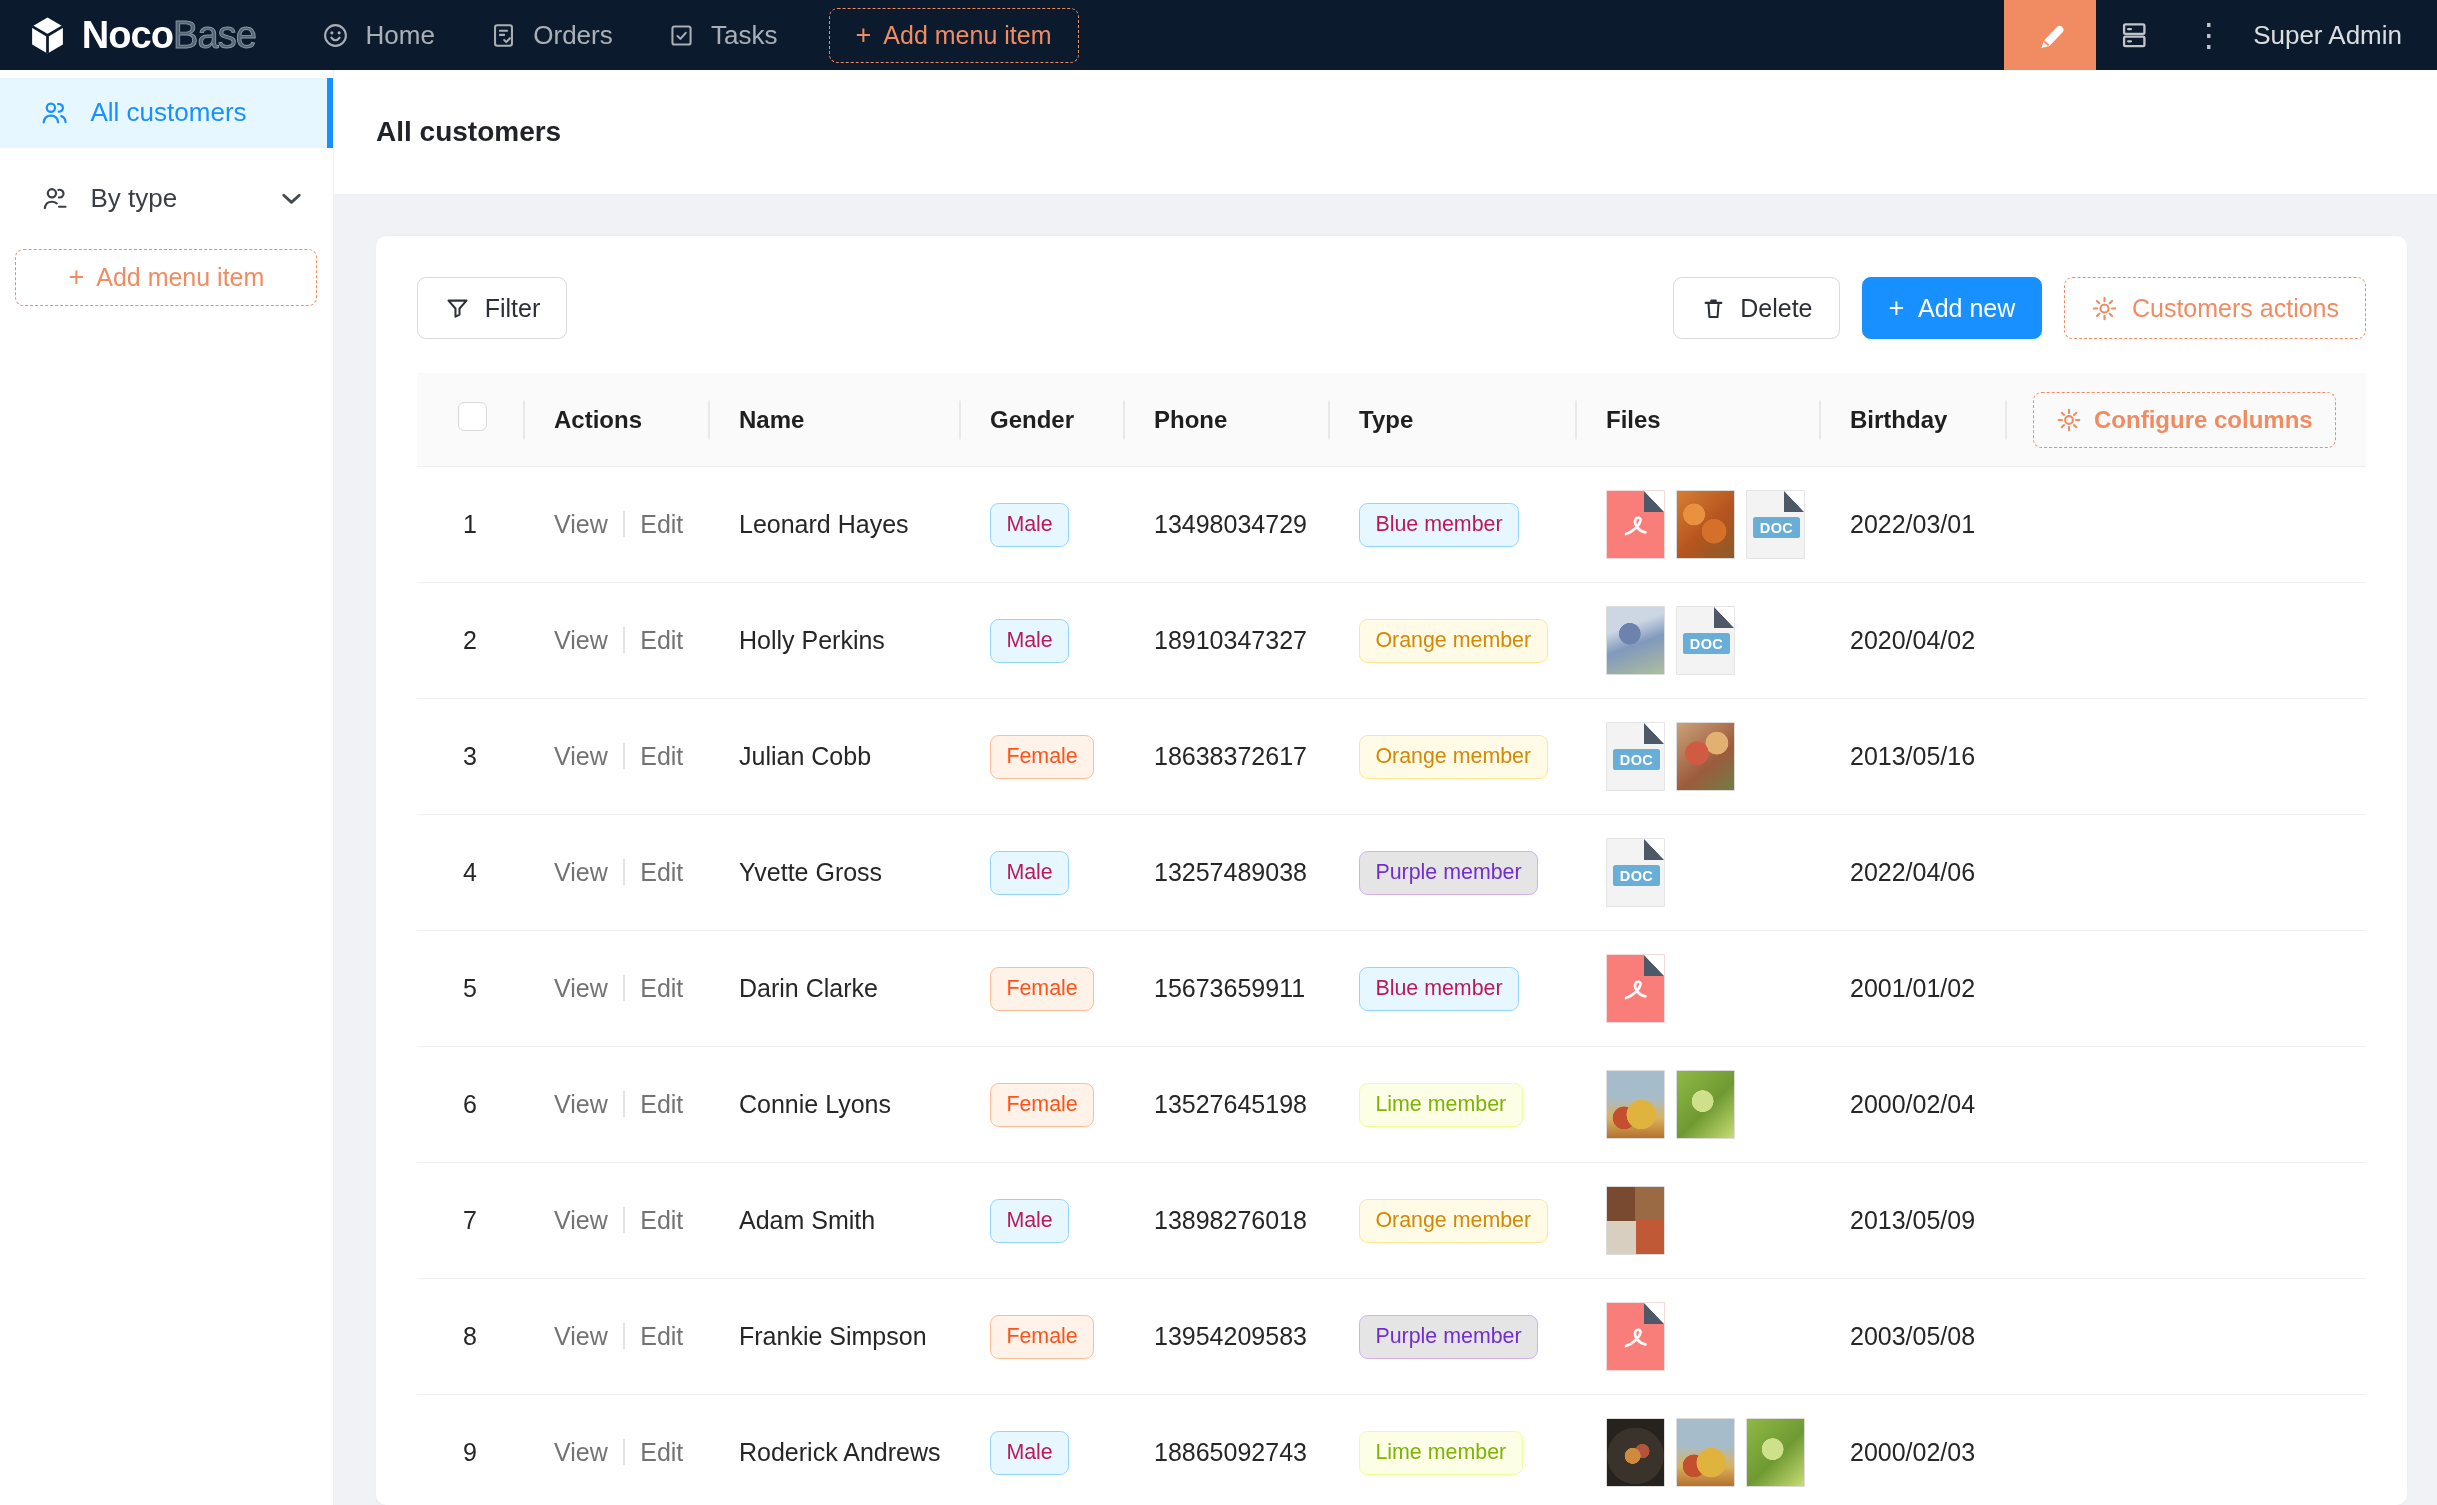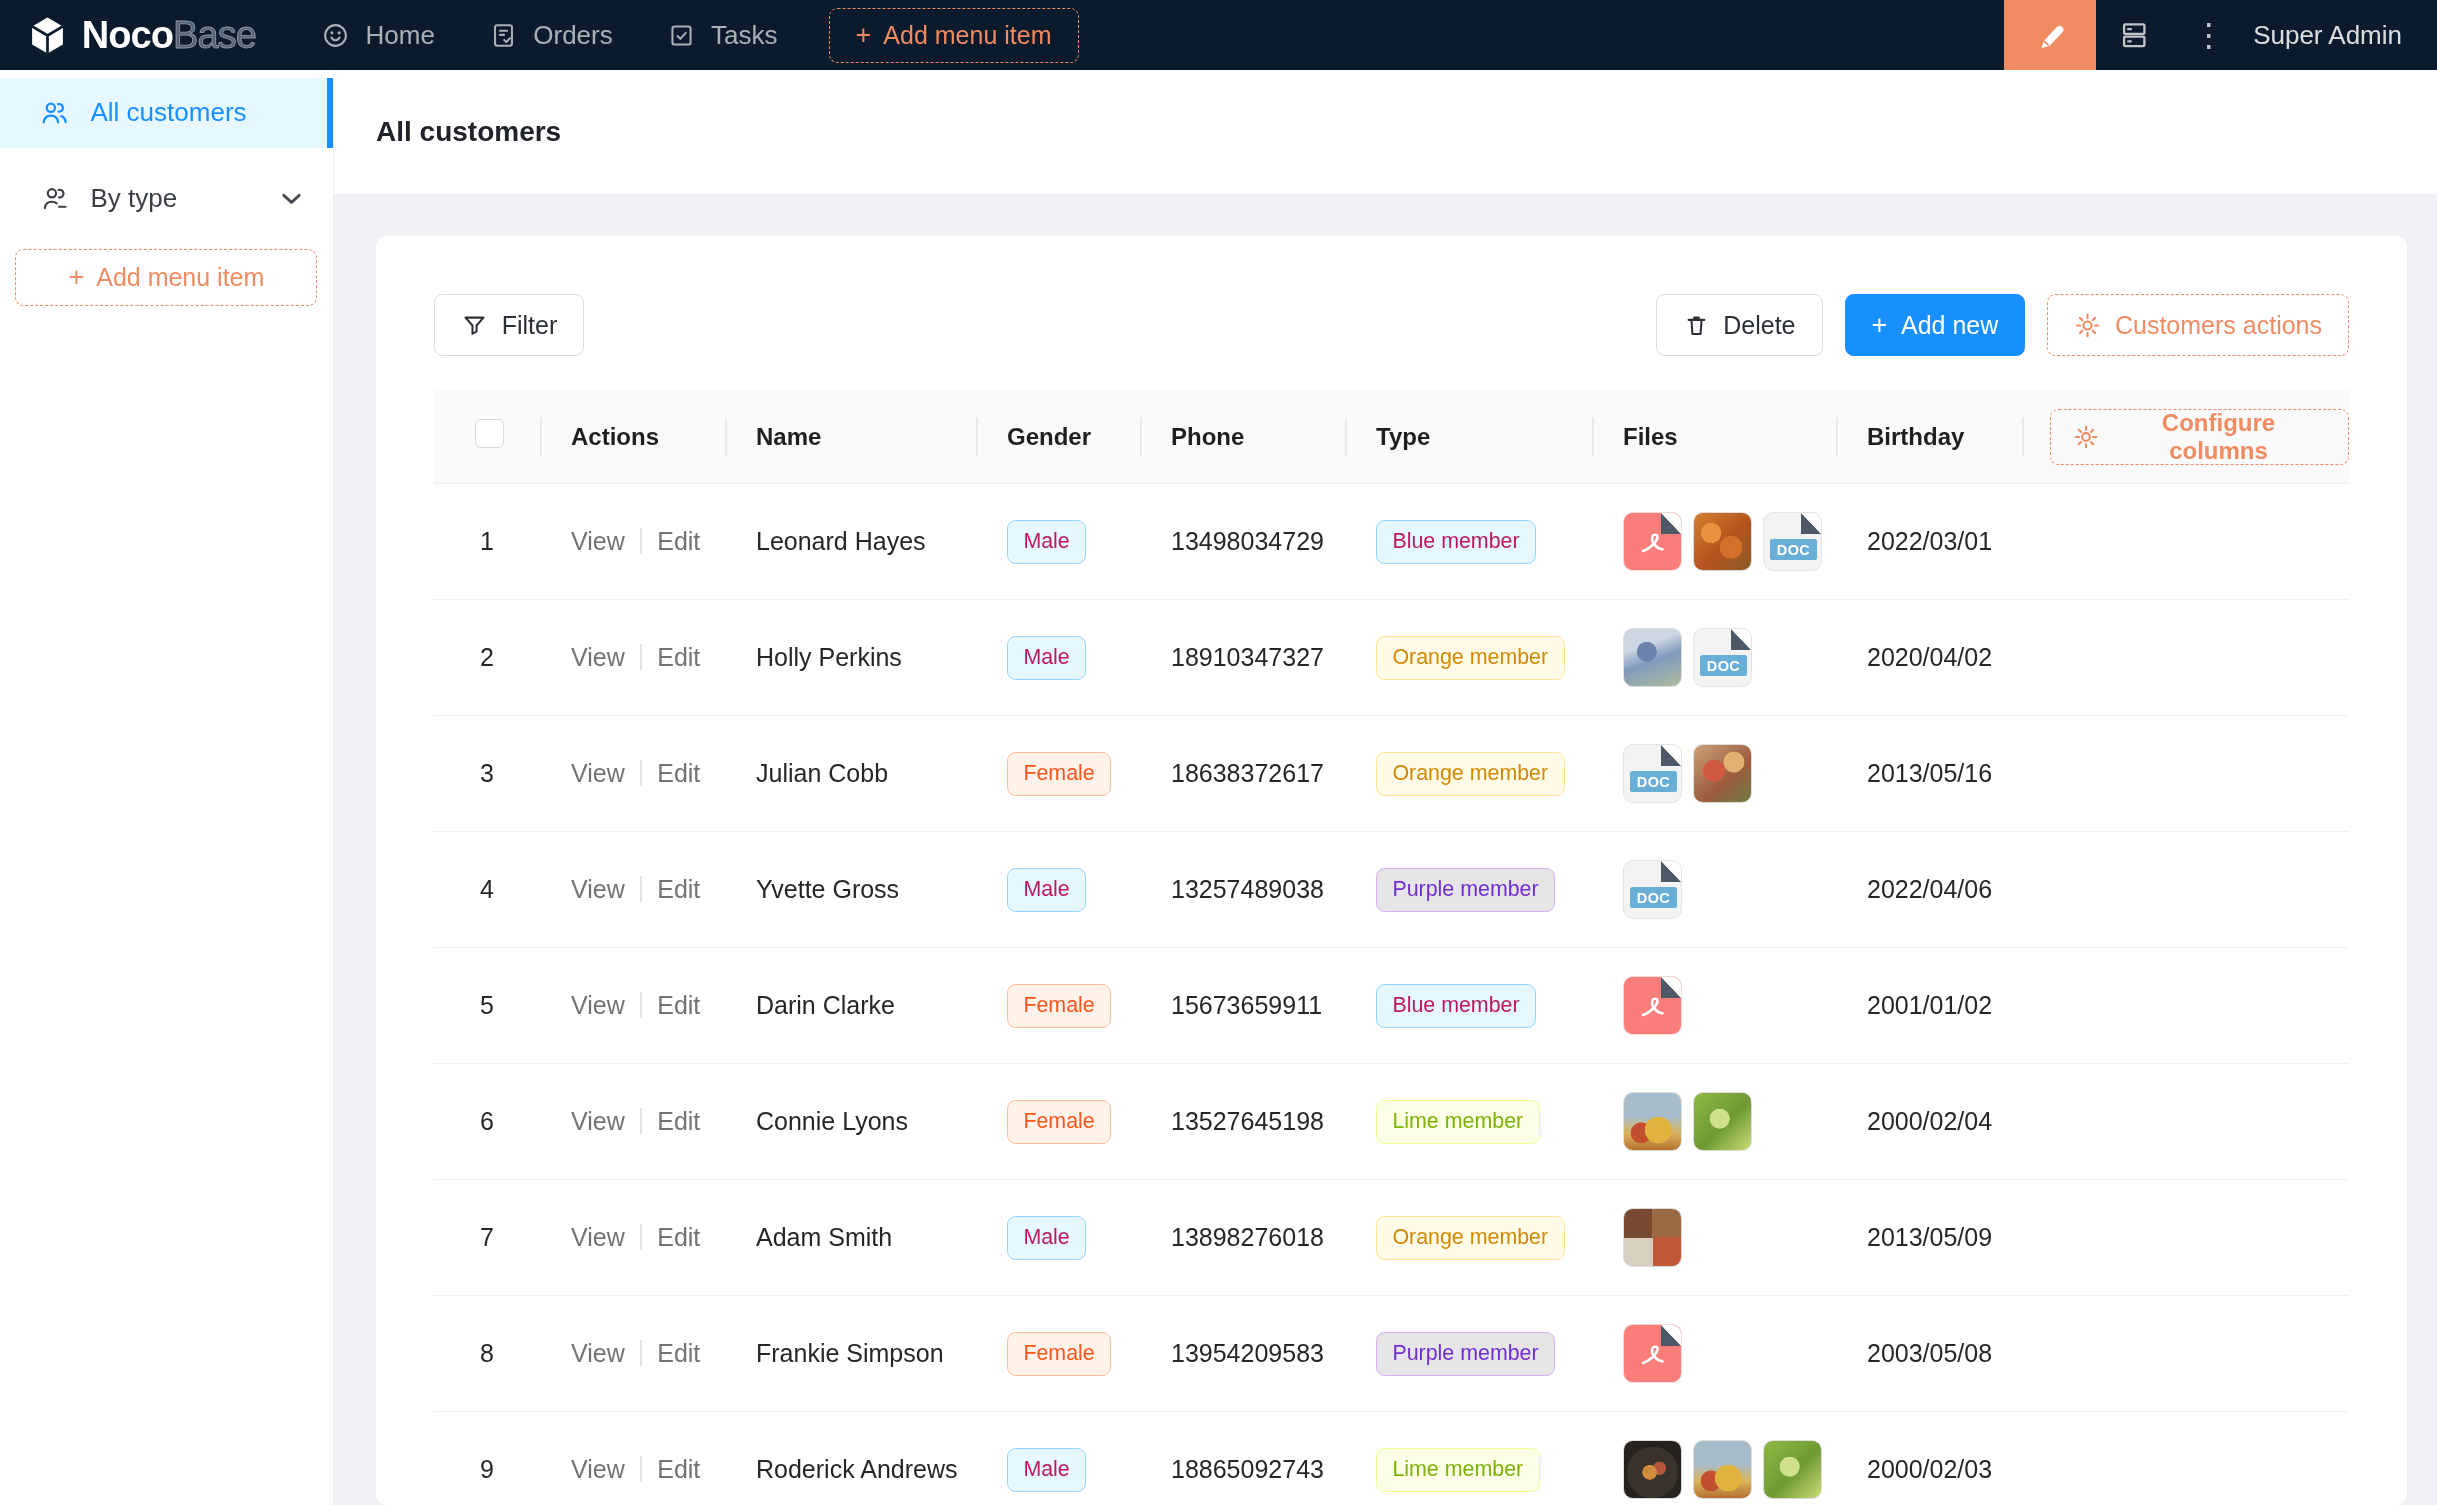--- a/index.html
+++ b/index.html
@@ -36,21 +36,21 @@
   .side-item.active::after { content: ''; position: absolute; right: 0; top: 0; bottom: 0; width: 6px; background: #1890ff; }
   .side-item .chevron { margin-left: auto; width: 26px; height: 26px; color: #454a50; }
   .side-item + .side-item { margin-top: 15.4px; }
   .side-add { margin: 16.3px 15.4px 0 15.4px; height: 57px; width: calc(100% - 31px); justify-content: center; font-size: 25px; gap: 12px; }
 
   
   .main { flex: 1; display: flex; flex-direction: column; min-width: 0; }
   .page-header { height: 124px; background: #ffffff; display: flex; align-items: center; padding-left: 42px; flex-shrink: 0; }
   .page-title { font-size: 28px; font-weight: 600; color: #20242a; }
   .content { flex: 1; background: #f0f2f5; padding: 42px 31px 0 42px; overflow: hidden; }
-  .card { background: #ffffff; border-radius: 10.3px; height: 100%; padding: 58px; overflow: hidden; box-shadow: 0 0.9px 2.6px rgba(0,0,0,0.03); }
+  .card { background: #ffffff; border-radius: 10.3px; height: 100%; padding: 41px; overflow: hidden; box-shadow: 0 0.9px 2.6px rgba(0,0,0,0.03); }
 
   
   .toolbar { display: flex; align-items: center; margin-bottom: 34px; }
   .btn { display: inline-flex; align-items: center; gap: 13.7px; height: 62px; padding: 0 26px; font-size: 25px; border-radius: 8.6px; cursor: pointer; background: #fff; border: 1.7px solid #d9d9d9; color: #2b2f36; }
   .btn svg { width: 27px; height: 27px; }
   .btn-primary { background: #1890ff; border-color: #1890ff; color: #ffffff; }
   .btn-dashed-orange { background: transparent; border: 1.7px dashed #f18b62; color: #f18b62; }
   .toolbar-spacer { flex: 1; }
   .toolbar .btn + .btn { margin-left: 22px; }
 
@@ -68,21 +68,21 @@
   .tag-blue    { background: #e6f7ff; border-color: #91d5ff; color: #be185d; }
   .tag-volcano { background: #fff2e8; border-color: #ffbb96; color: #fa541c; }
   .tag-gold    { background: #fffbe6; border-color: #ffe58f; color: #d48806; }
   .tag-purple  { background: #e5e5e5; border-color: #d3adf7; color: #722ed1; text-align: right; }
   .tag-lime    { background: #fcffe6; border-color: #eaff8f; color: #7cb305; }
   .config-cols-btn { height: 56px; padding: 0 22px; margin-left: 26px; font-size: 24px; gap: 12px; font-weight: 700; }
   .config-cols-btn svg { width: 26px; height: 26px; }
 
   
   .files-wrap { display: flex; align-items: center; gap: 11px; }
-  .thumb { width: 59px; height: 59px; border: 1.7px solid #e4e4e4; border-radius: 10px; position: relative; overflow: hidden; display: inline-flex; align-items: center; justify-content: center; cursor: pointer; flex-shrink: 0; background: #fff; }
+  .thumb { width: 59px; height: 69px; border: 1.7px solid #e4e4e4; border-radius: 1px; position: relative; overflow: hidden; display: inline-flex; align-items: center; justify-content: center; cursor: pointer; flex-shrink: 0; background: #fff; }
   .fold { position: absolute; top: 0; right: 0; width: 20.5px; height: 20.5px; background: linear-gradient(to bottom left, #ffffff 0 49%, #4e5968 51% 100%); }
   .thumb-pdf { background: #f97e79; border-color: #f0dada; }
   .thumb-pdf svg { width: 36px; height: 36px; }
   .thumb-doc { background: #f3f3f3; }
   .doc-badge { position: absolute; left: 6px; top: 26px; background: #68aed6; color: #fff; font-size: 14.5px; font-weight: 700; padding: 2.6px 6.8px; border-radius: 2.6px; letter-spacing: 0.4px; }
   .thumb-img { border-color: #dcdcdc; }
   .img-orange-food { background: radial-gradient(circle at 30% 35%, #e8923f 0 18%, rgba(0,0,0,0) 19%), radial-gradient(circle at 65% 60%, #d4702a 0 22%, rgba(0,0,0,0) 23%), linear-gradient(135deg, #d57f33, #b5541e 55%, #8a5c28); }
   .img-blue-grapes { background: radial-gradient(circle at 40% 40%, #6d83ae 0 20%, rgba(0,0,0,0) 21%), linear-gradient(160deg, #cdd7e4 0 30%, #8199bd 55%, #aebe9d); }
   .img-platter { background: radial-gradient(circle at 35% 45%, #d05a42 0 22%, rgba(0,0,0,0) 23%), radial-gradient(circle at 70% 30%, #e2b071 0 18%, rgba(0,0,0,0) 19%), linear-gradient(140deg, #caa27a, #9c5b3d 60%, #717d46); }
   .img-fruit { background: radial-gradient(circle at 60% 65%, #e0b33f 0 26%, rgba(0,0,0,0) 27%), radial-gradient(circle at 30% 70%, #c44f2e 0 18%, rgba(0,0,0,0) 19%), linear-gradient(180deg, #a7bccb 0 40%, #d8b35f 70%, #b5712f); }

